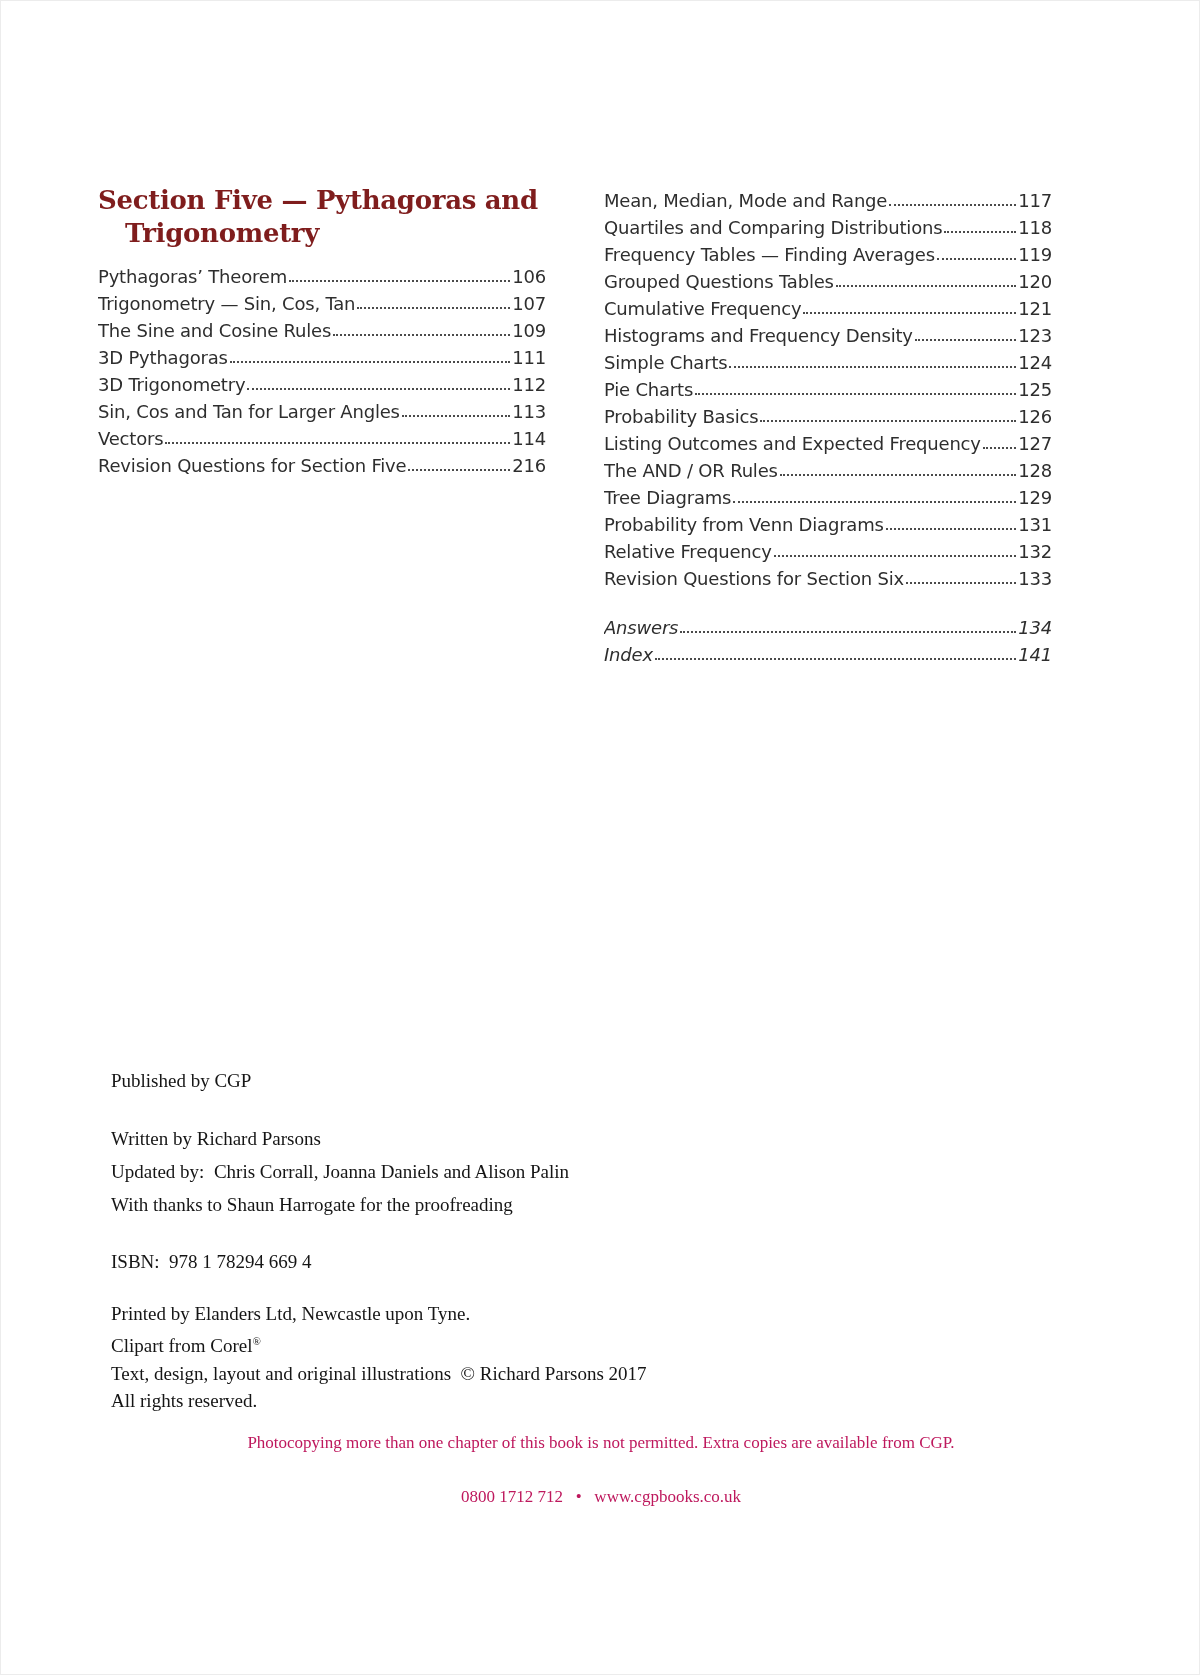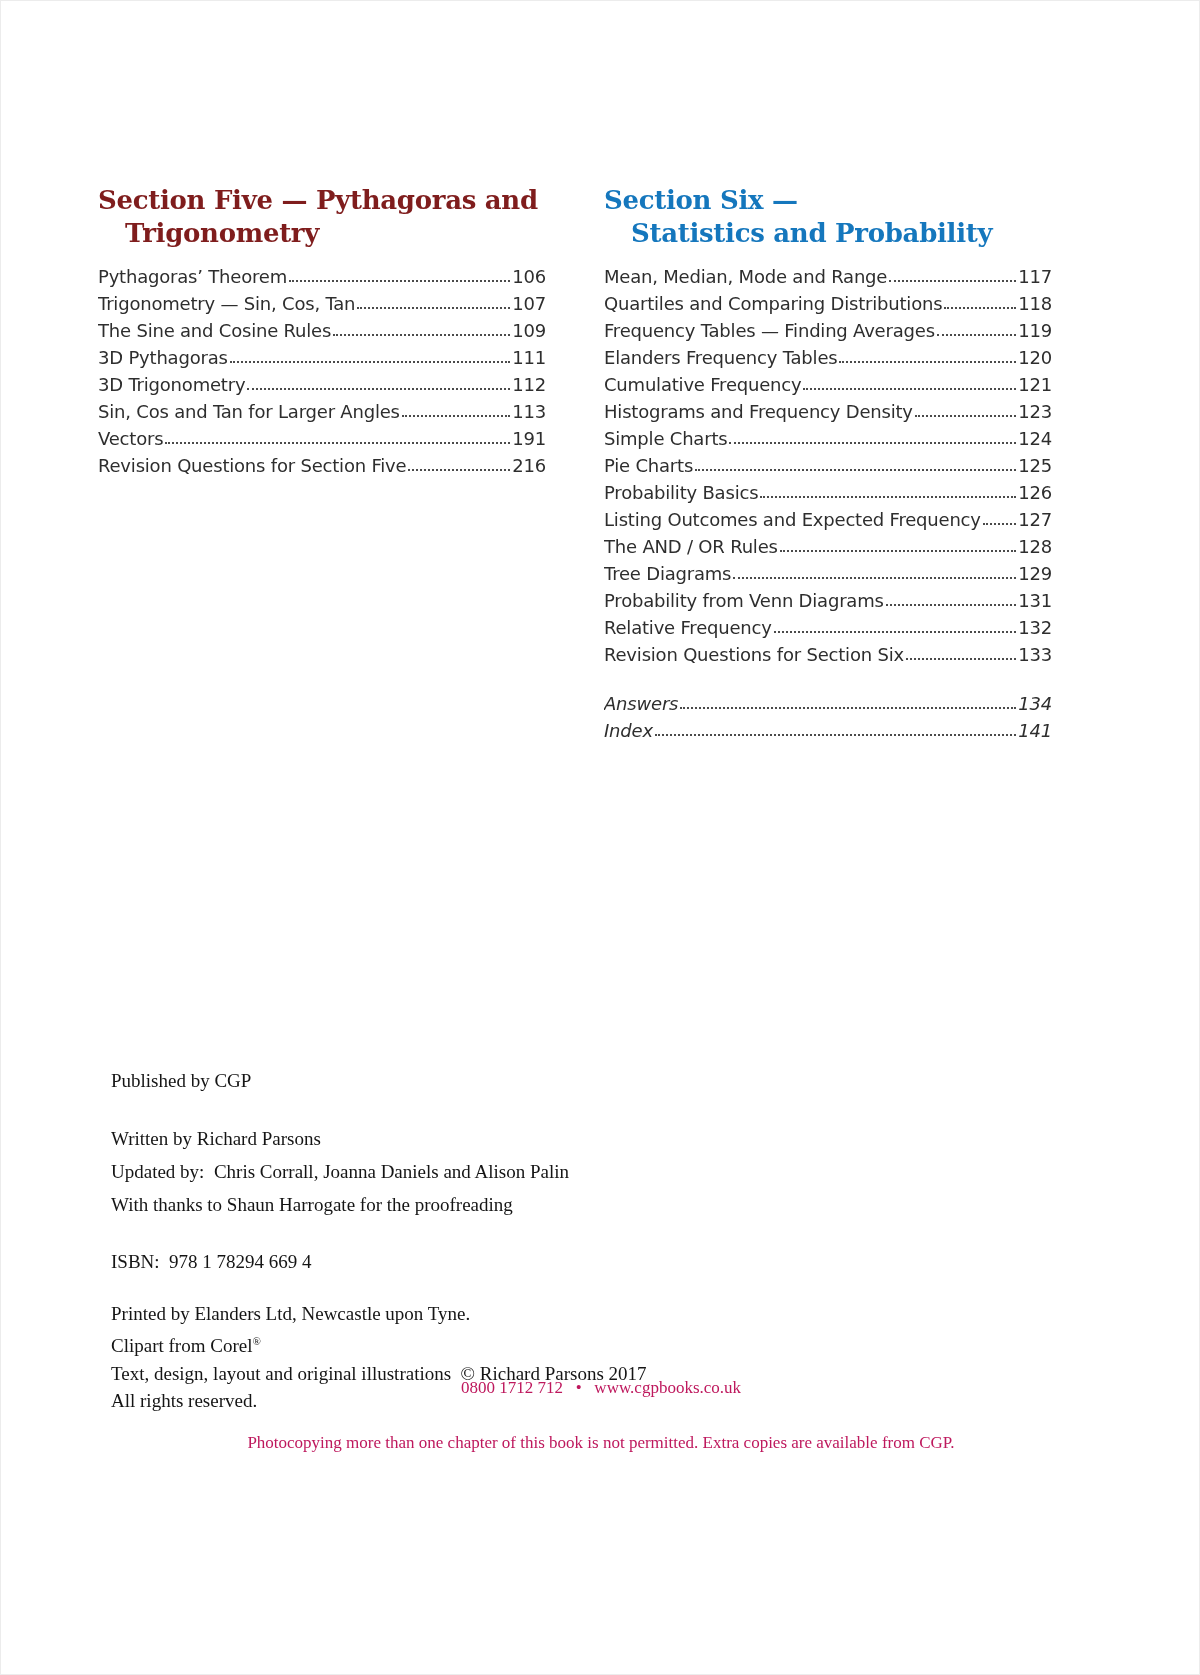--- a/index.html
+++ b/index.html
@@ -114,57 +114,53 @@
 
   <div class="toc-row">
     <span class="t">Sin, Cos and Tan for Larger Angles</span>
     <span class="leader"></span>
     <span class="pg">113</span>
   </div>
 
   <div class="toc-row">
     <span class="t">Vectors</span>
     <span class="leader"></span>
-    <span class="pg">191</span>
+    <span class="pg">114</span>
   </div>
 
   <div class="toc-row">
     <span class="t">Revision Questions for Section Five</span>
     <span class="leader"></span>
     <span class="pg">216</span>
   </div>
 </div>
   </section>
 
   <section class="col col-right">
-    <h2 class="heading blue">
-      <span>Section Six —</span>
-      <span class="line2">Statistics and Probability</span>
-    </h2>
     <div class="toc">
   <div class="toc-row">
     <span class="t">Mean, Median, Mode and Range</span>
     <span class="leader"></span>
     <span class="pg">117</span>
   </div>
 
   <div class="toc-row">
     <span class="t">Quartiles and Comparing Distributions</span>
     <span class="leader"></span>
     <span class="pg">118</span>
   </div>
 
   <div class="toc-row">
     <span class="t">Frequency Tables — Finding Averages</span>
     <span class="leader"></span>
     <span class="pg">119</span>
   </div>
 
   <div class="toc-row">
-    <span class="t">Elanders Frequency Tables</span>
+    <span class="t">Grouped Questions Tables</span>
     <span class="leader"></span>
     <span class="pg">120</span>
   </div>
 
   <div class="toc-row">
     <span class="t">Cumulative Frequency</span>
     <span class="leader"></span>
     <span class="pg">121</span>
   </div>
 
@@ -246,15 +242,15 @@
   <div class="colo" style="top:1068px">Published by CGP</div>
   <div class="colo" style="top:1126px">Written by Richard Parsons</div>
   <div class="colo" style="top:1192px">With thanks to Shaun Harrogate for the proofreading</div>
   <div class="colo" style="top:1159px">Updated by:  Chris Corrall, Joanna Daniels and Alison Palin</div>
   <div class="colo" style="top:1249px">ISBN:  978 1 78294 669 4</div>
   <div class="colo" style="top:1301px">Printed by Elanders Ltd, Newcastle upon Tyne.</div>
   <div class="colo" style="top:1328px"><span>Clipart from Corel</span><sup>®</sup></div>
   <div class="colo" style="top:1361px">Text, design, layout and original illustrations  © Richard Parsons 2017</div>
   <div class="colo" style="top:1388px">All rights reserved.</div>
   <div class="center-line" style="top:1432px">Photocopying more than one chapter of this book is not permitted. Extra copies are available from CGP.</div>
-  <div class="center-line" style="top:1377px">0800 1712 712   •   www.cgpbooks.co.uk</div>
+  <div class="center-line" style="top:1486px">0800 1712 712   •   www.cgpbooks.co.uk</div>
 
 </div>
 
 </body></html>

